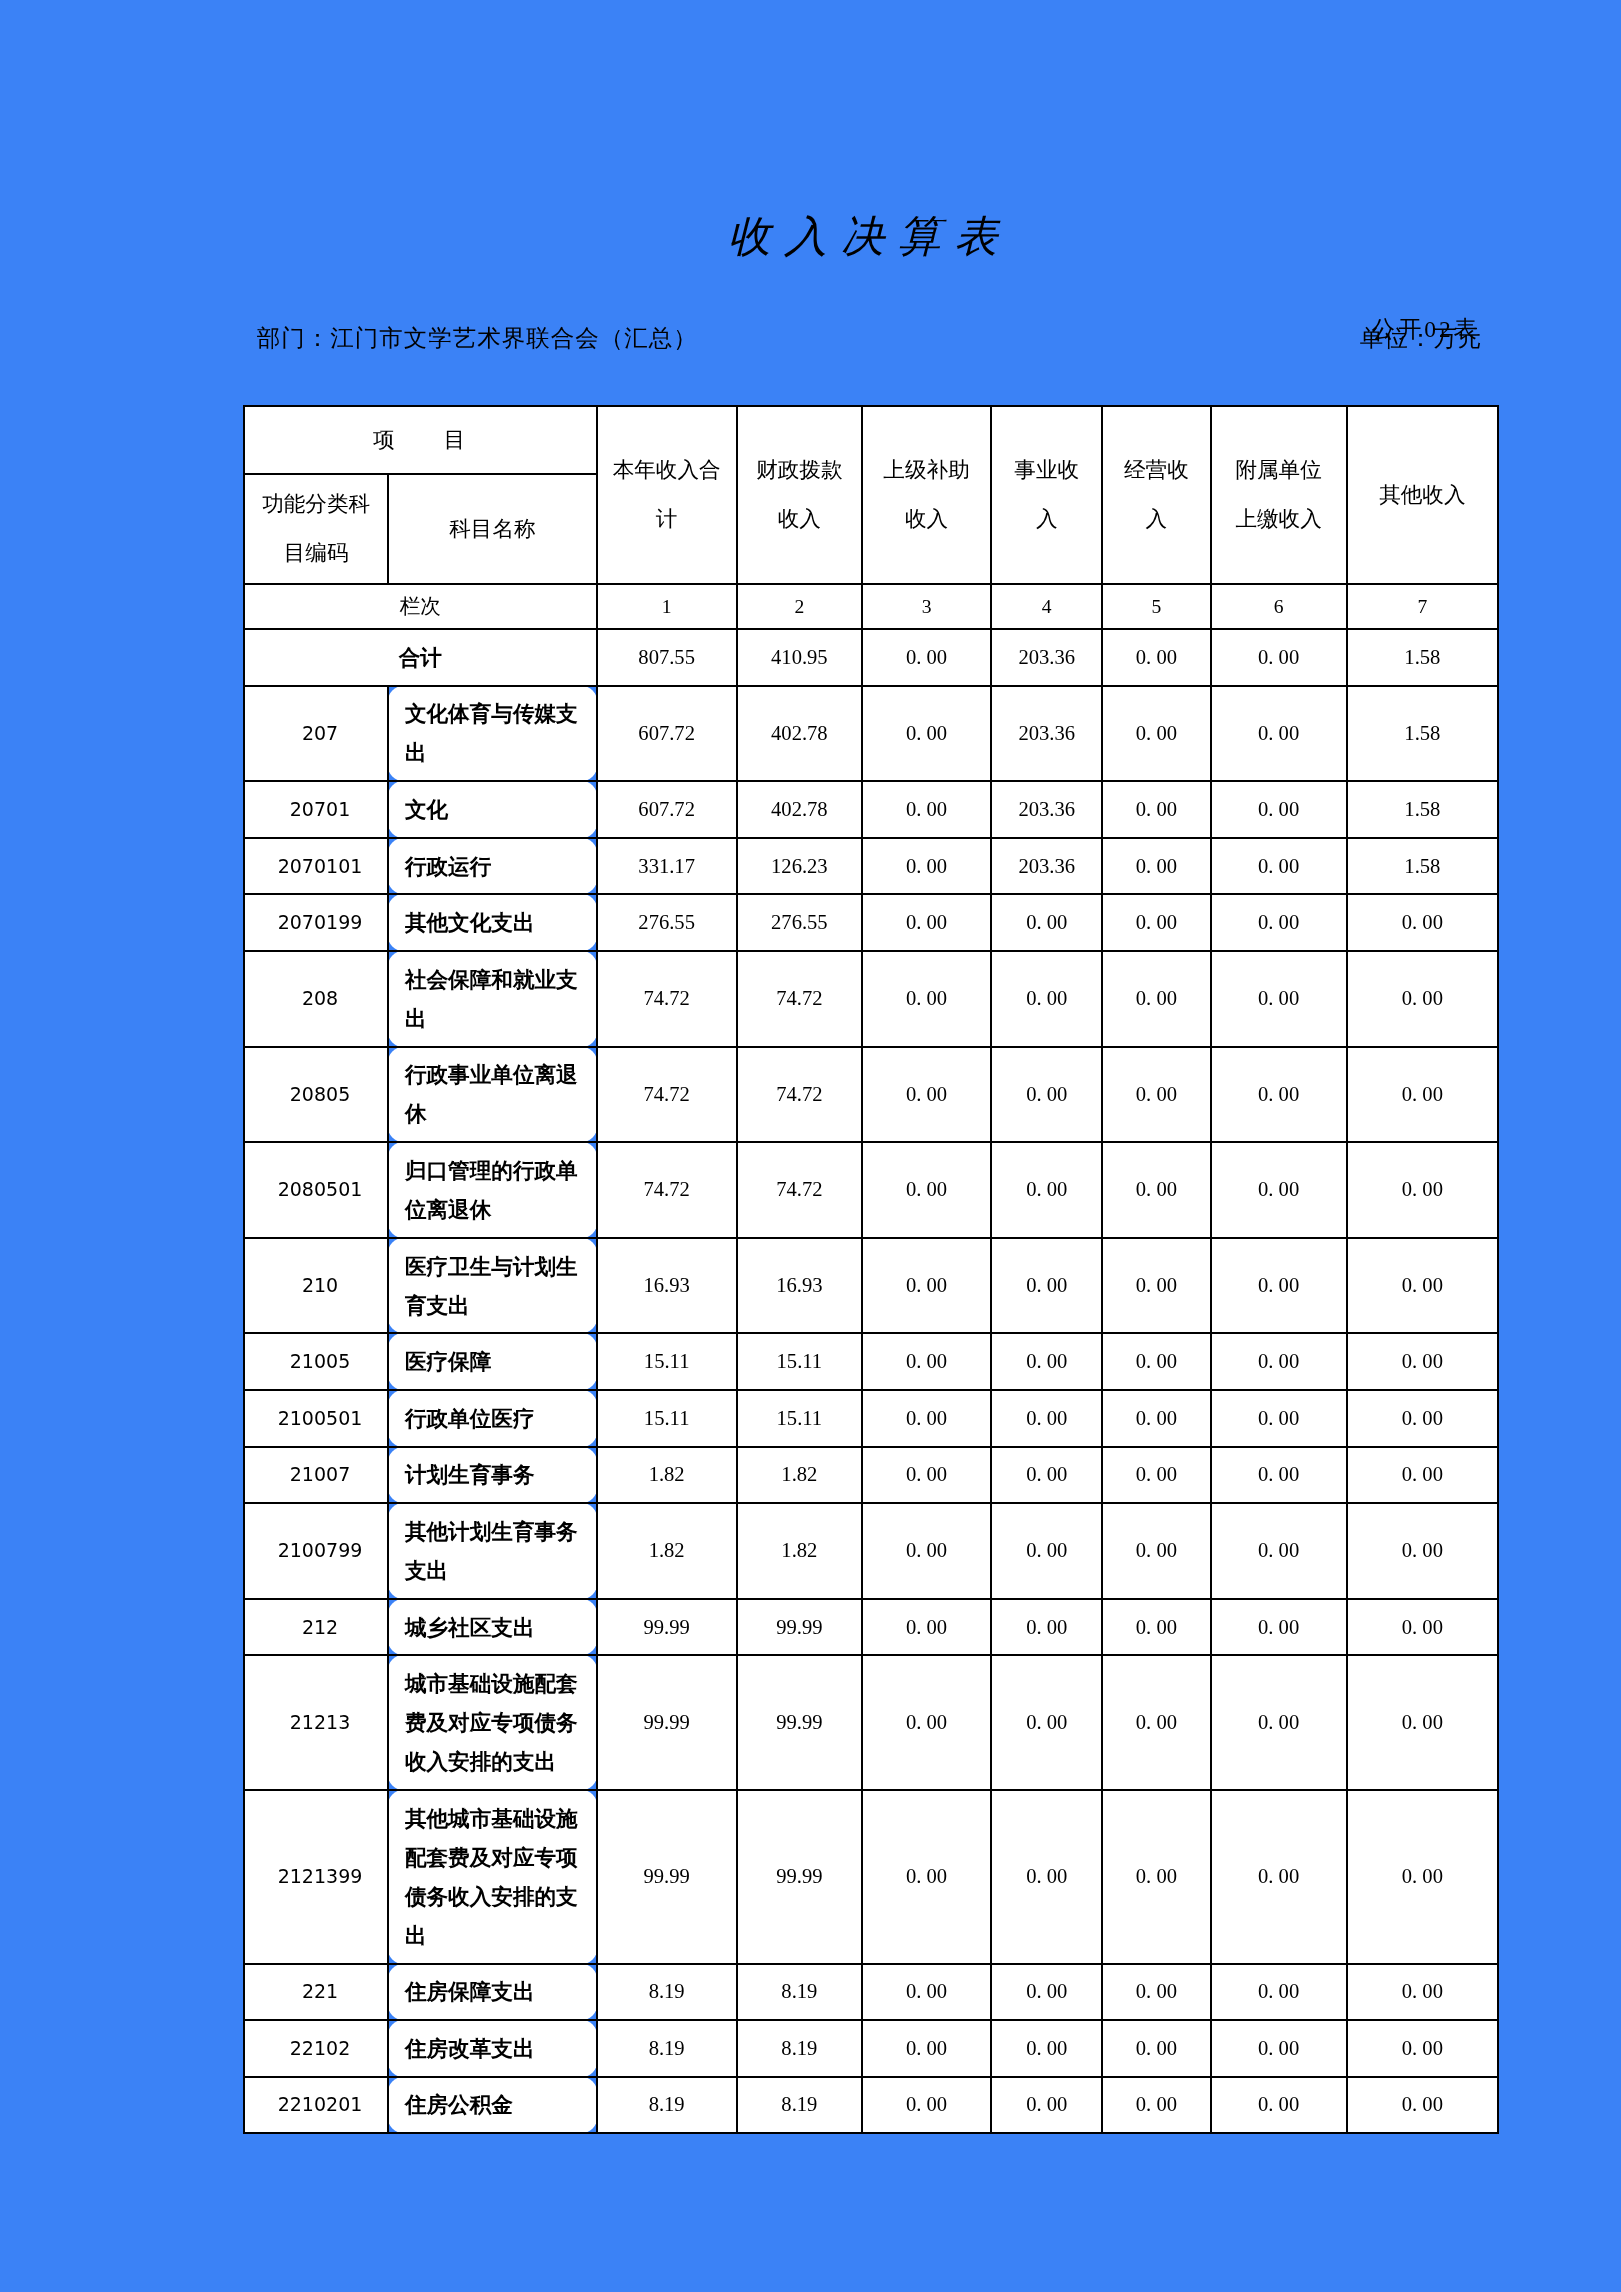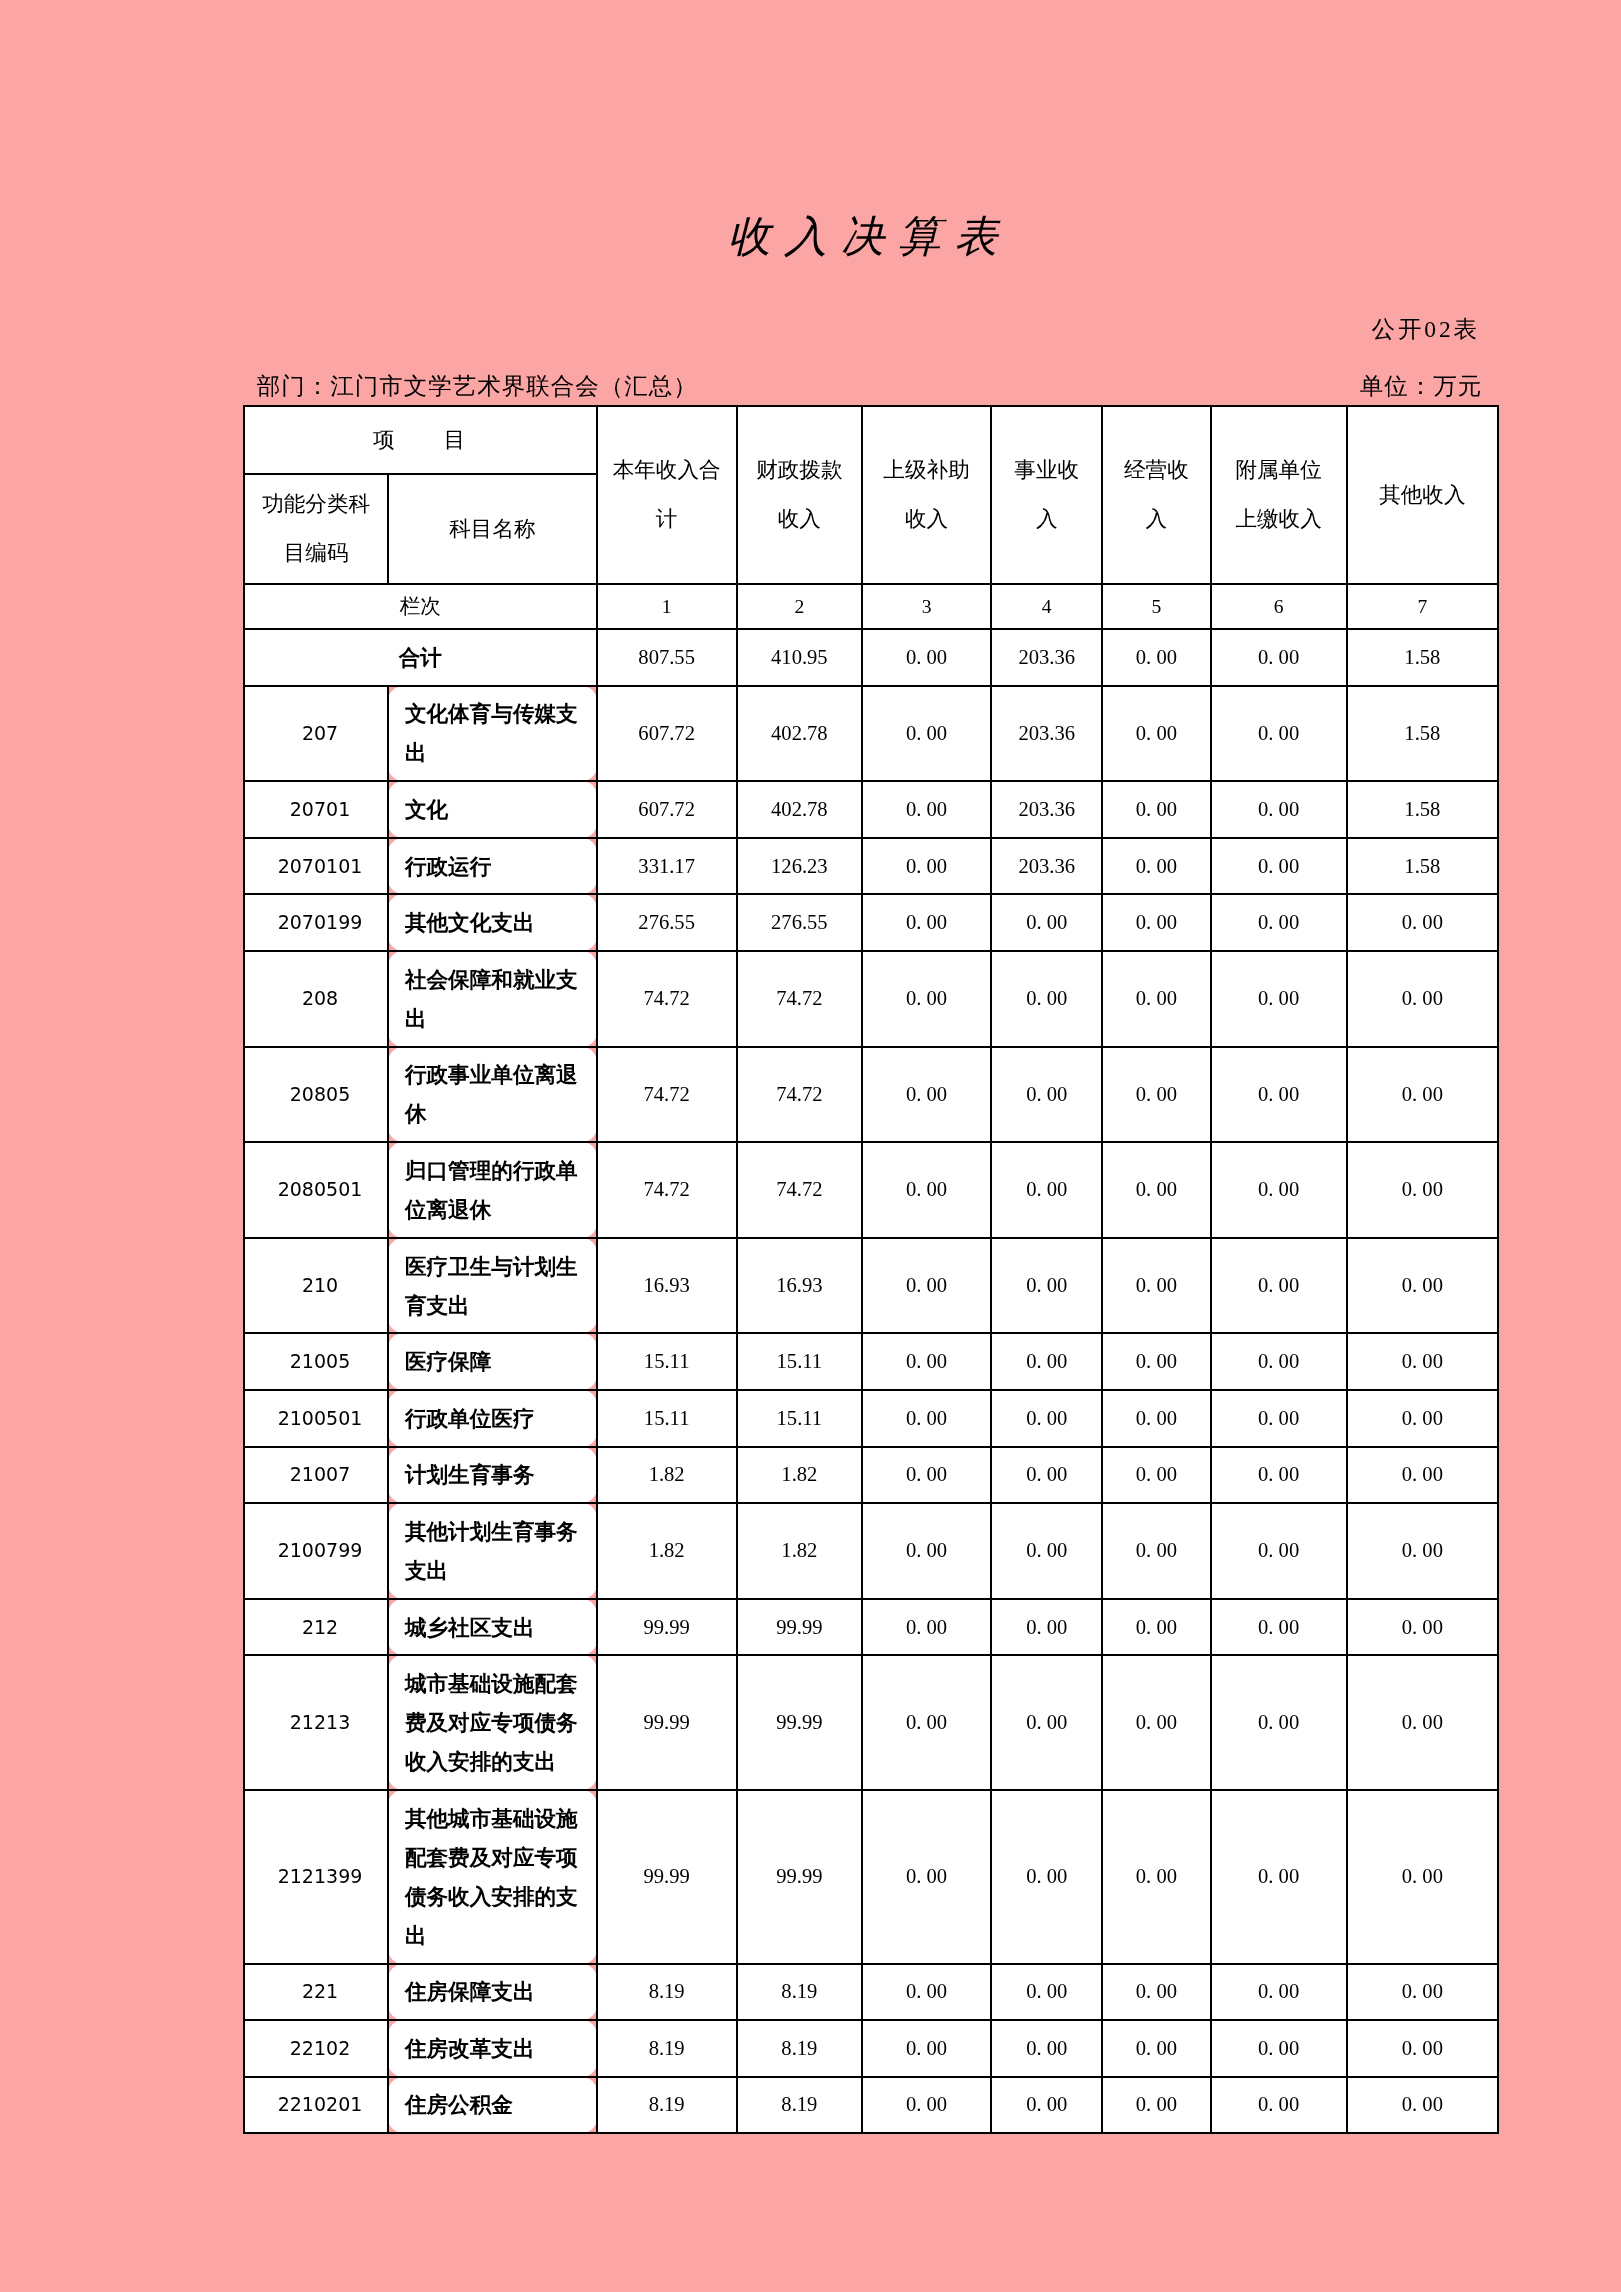--- a/index.html
+++ b/index.html
@@ -4,21 +4,21 @@
 <style>
   html, body {
     margin: 0;
     padding: 0;
     background: #ffffff;
   }
   .page {
     position: relative;
     width: 1621px;
     height: 2293px;
-    background: #fca5a5;
+    background: #3b82f6;
     color: #000;
     font-family: "Liberation Serif", serif;
   }
   .report-title {
     position: absolute;
     top: 208px;
     left: 243px;
     width: 1253px;
     text-align: center;
     font-family: "DejaVu Serif", serif;
@@ -38,21 +38,20 @@
     margin-top: 27px;
   }
   .meta-row {
     position: absolute;
     top: 322px;
     left: 243px;
     width: 1253px;
     display: flex;
     justify-content: space-between;
     font-size: 23.5px;
-    margin-top: 48px;
   }
   .meta-dept { padding-left: 13.7px; letter-spacing: 1px; }
   .meta-unit { padding-right: 13.7px; letter-spacing: 1px; }
 
   table.income-table {
     position: absolute;
     top: 365px;
     left: 243px;
     width: 1256px;
     border-collapse: collapse;

